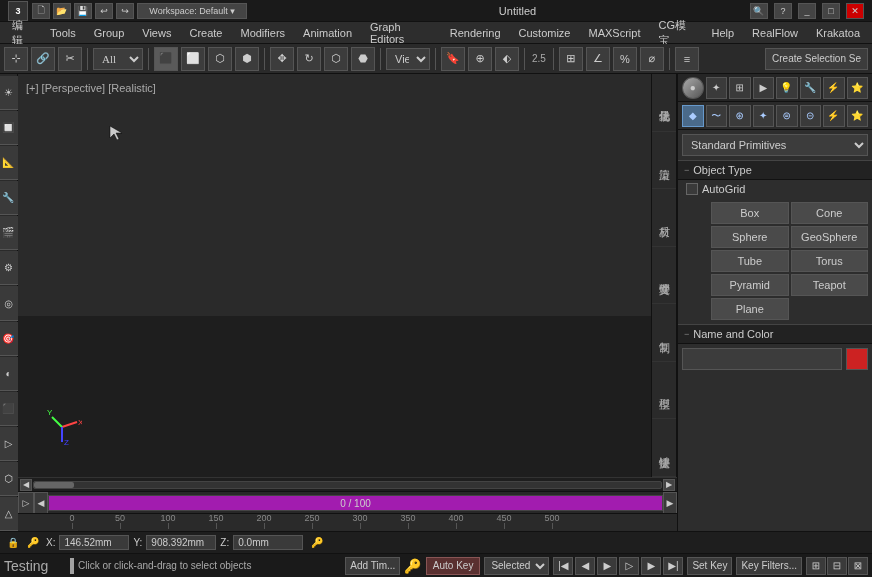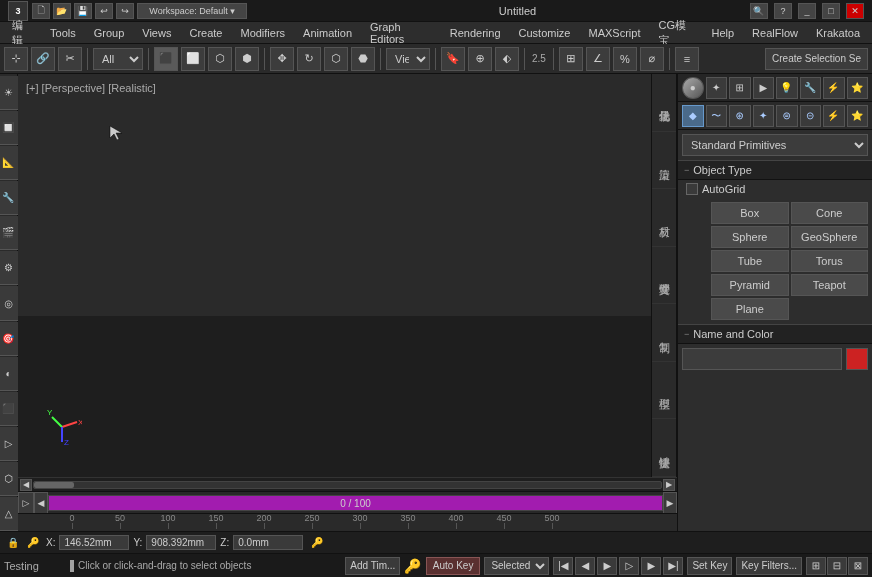--- a/index.html
+++ b/index.html
@@ -142,21 +142,21 @@
     <span class="menu-item">Help</span>
     <span class="menu-item">RealFlow</span>
     <span class="menu-item">Krakatoa</span>
   </div>
 
   <div id="toolbar1">
     <button class="tb-btn">⊹</button>
     <button class="tb-btn">🔗</button>
     <button class="tb-btn">✂</button>
     <div class="tb-separator"></div>
-    <select class="tb-select" style="width:50px;">
+    <select class="tb-select" style="width:50px;font-family:Liberation Serif, serif;">
       <option>All</option>
     </select>
     <div class="tb-separator"></div>
     <button class="tb-btn" style="background:#5a5a5a;">⬛</button>
     <button class="tb-btn">⬜</button>
     <button class="tb-btn">⬡</button>
     <button class="tb-btn">⬢</button>
     <div class="tb-separator"></div>
     <button class="tb-btn">✥</button>
     <button class="tb-btn">↻</button>
@@ -377,21 +377,21 @@
       <span class="coord-val" style="background:#3a3a3a;border:1px solid #555;padding:1px 4px;min-width:70px;color:#ccc;font-size:10px;">146.52mm</span>
       <span class="coord-label">Y:</span>
       <span class="coord-val" style="background:#3a3a3a;border:1px solid #555;padding:1px 4px;min-width:70px;color:#ccc;font-size:10px;">908.392mm</span>
       <span class="coord-label">Z:</span>
       <span class="coord-val" style="background:#3a3a3a;border:1px solid #555;padding:1px 4px;min-width:70px;color:#ccc;font-size:10px;">0.0mm</span>
     </div>
     <div style="margin-left:4px;font-size:10px;">🔑</div>
   </div>
 
   <div id="bottom-bar" style="height:24px;background:#1a1a1a;display:flex;align-items:center;padding:0 4px;gap:4px;border-top:1px solid #111;font-size:10px;color:#aaa;">
-    <span style="color:#aaa;font-size:11px;min-width:70px;border-right:4px solid #a3a3a3;padding-right:12px;">Testing</span>
+    <span style="color:#aaa;font-size:14px;min-width:70px;border-right:4px solid #a3a3a3;padding-right:12px;">Testing</span>
     <span style="flex:0 0 auto;color:#aaa;font-size:10px;">Click or click-and-drag to select objects</span>
     <div style="flex:1;"></div>
     <button class="pb-btn" style="width:auto;padding:0 4px;font-size:10px;">Add Tim...</button>
     <div style="font-size:14px;cursor:pointer;">🔑</div>
     <button class="auto-key-btn" style="background:#5a3030;border:1px solid #885555;color:#ccc;height:18px;padding:0 6px;font-size:10px;cursor:pointer;">Auto Key</button>
     <select class="selected-select" style="background:#3c3c3c;border:1px solid #555;color:#ccc;height:18px;font-size:10px;padding:0 2px;">
       <option>Selected</option>
     </select>
 
     <div id="playback-controls" style="display:flex;gap:2px;align-items:center;">

